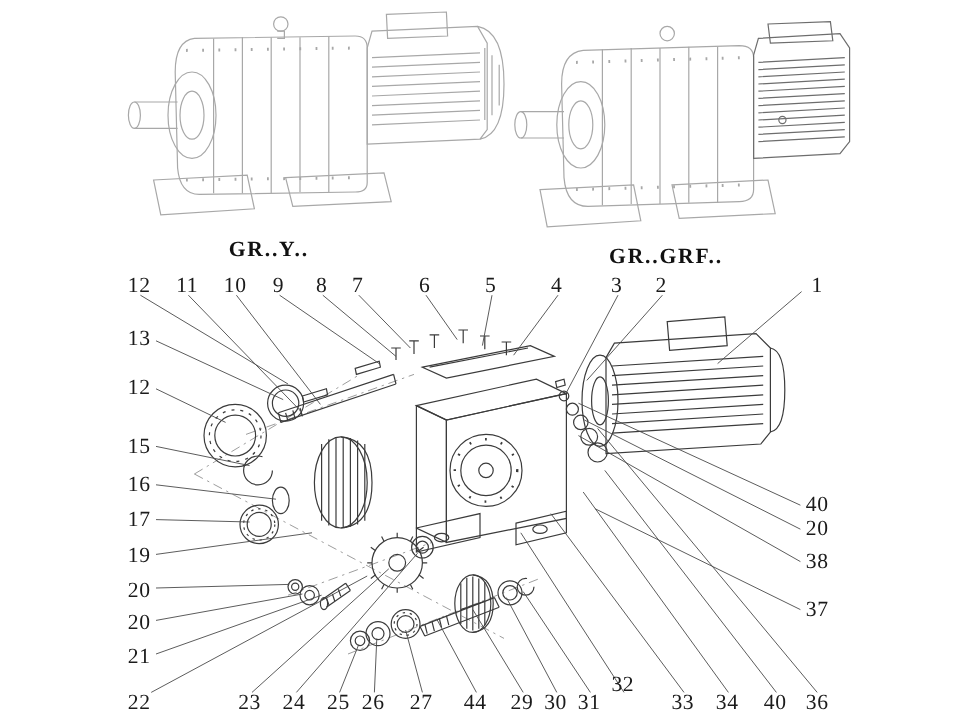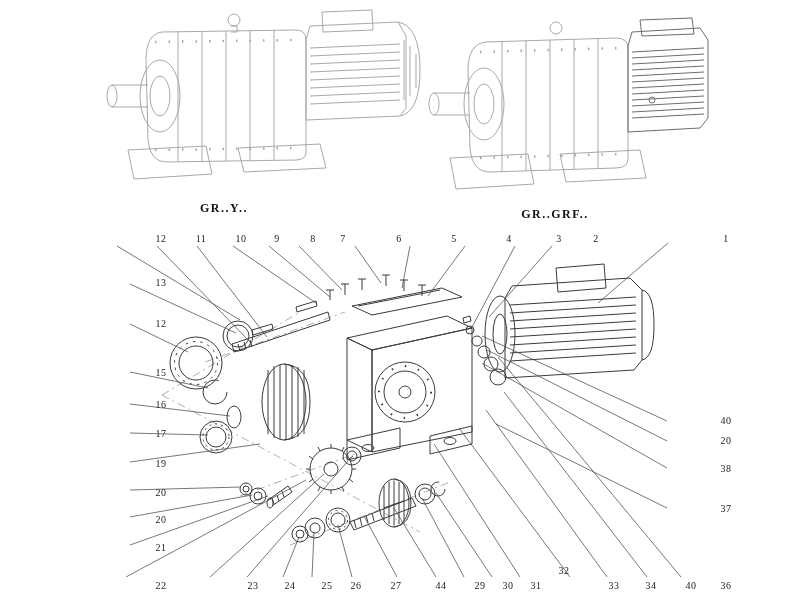--- a/index.html
+++ b/index.html
@@ -3,27 +3,26 @@
 <meta charset="utf-8">
 <style>
   html,body{margin:0;padding:0;background:#fff;}
   #stage{
     position:relative;width:800px;height:600px;background:#ffffff;
     overflow:hidden;font-family:"Liberation Serif", serif;
   }
   svg{position:absolute;left:0;top:0;}
   .callout{
     position:absolute;transform:translate(-50%,-50%);
-    font-size:10px;color:#1b1b1b;letter-spacing:0.5px;
+    font-size:18px;color:#1b1b1b;letter-spacing:0.5px;
     font-family:"Liberation Serif", serif;
-    margin-left:45px;
   }
   .variant-title{
     position:absolute;transform:translate(-50%,-50%);
-    font-size:12px;font-weight:bold;color:#111;letter-spacing:1.5px;
+    font-size:18px;font-weight:bold;color:#111;letter-spacing:1.5px;
     font-family:"Liberation Serif", serif;
   }
 </style>
 </head>
 <body>
 
 <div id="stage">
 
   <svg width="800" height="600" viewBox="0 0 800 600">
 

